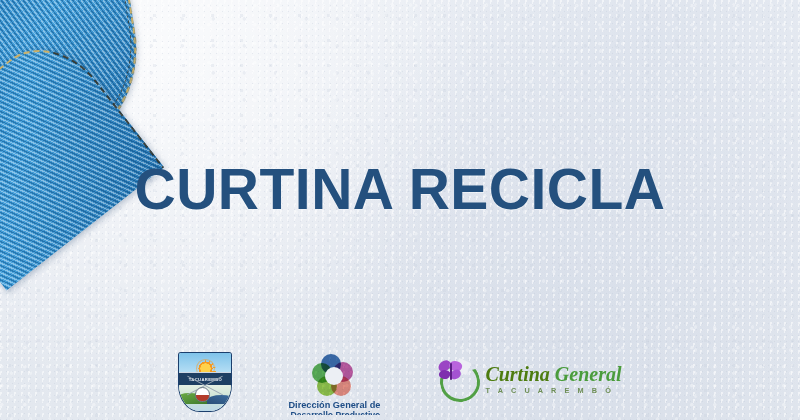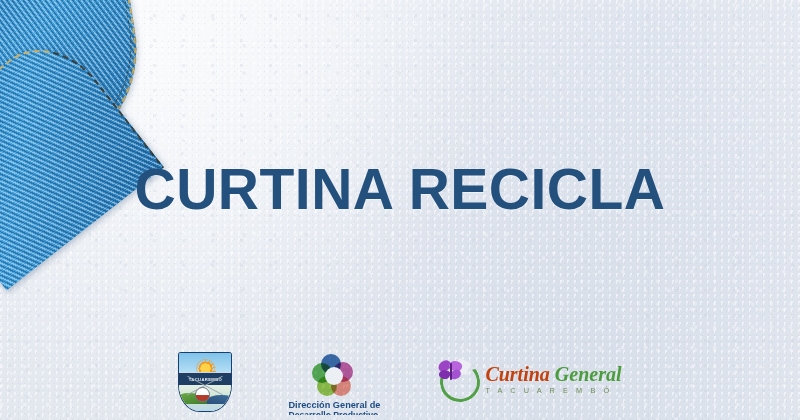--- a/index.html
+++ b/index.html
@@ -170,21 +170,21 @@
   .flower{position:relative;width:44px;height:44px;margin-top:2px;}
   .petal{position:absolute;width:20px;height:20px;border-radius:50%;
     mix-blend-mode:multiply;opacity:.92;}
   .p1{background:#2f66a8;left:9px;top:0px;}
   .p2{background:#c0509c;left:21px;top:8px;}
   .p3{background:#ef8a7a;left:19px;top:22px;}
   .p4{background:#8ec63f;left:5px;top:22px;}
   .p5{background:#4fae4b;left:0px;top:9px;}
   .flower-hole{position:absolute;left:13px;top:13px;width:18px;height:18px;
     border-radius:50%;background:#eceff4;}
-  .dg-text{margin-top:2px;text-align:left;}
+  .dg-text{margin-top:2px;text-align:right;}
   .dg-l1{font-size:9.2px;font-weight:bold;color:#1e4d86;white-space:nowrap;
     font-family:"Liberation Sans", sans-serif;line-height:1.15;}
   .dg-l2{font-size:8.6px;font-weight:bold;color:#1e4d86;white-space:nowrap;
     font-family:"Liberation Sans", sans-serif;line-height:1.15;
     clip-path:inset(0 0 55% 0);}
 
   
   .cr{display:flex;align-items:center;gap:7px;margin-top:6px;}
   .cr-mark{position:relative;width:42px;height:42px;}
   .cr-arc{position:absolute;left:4px;top:4px;width:34px;height:34px;
@@ -197,23 +197,23 @@
   .w{position:absolute;border-radius:60% 40% 55% 45%;}
   .w1{width:13px;height:10px;left:0;top:0;background:#9b45c4;transform:rotate(-24deg);}
   .w2{width:13px;height:10px;left:11px;top:0;background:#b964dd;transform:rotate(24deg);}
   .w3{width:11px;height:9px;left:1px;top:9px;background:#7f2fae;transform:rotate(18deg);}
   .w4{width:11px;height:9px;left:12px;top:9px;background:#a452d2;transform:rotate(-18deg);}
   .bbody{position:absolute;left:11.5px;top:2px;width:2.4px;height:17px;
     border-radius:2px;background:#5d1f86;}
   .cr-txt{display:flex;flex-direction:column;line-height:1;}
   .cr-name{font-size:20px;font-weight:bold;font-style:italic;
     font-family:"Liberation Serif", serif;white-space:nowrap;}
-  .cr-name .c1{color:#c2410c;}
+  .cr-name .c1{color:#4d7c0f;}
   .cr-name .c2{color:#4a9c3c;}
-  .cr-sub{font-size:7.3px;letter-spacing:3.1px;color:#6f8f57;font-weight:normal;
+  .cr-sub{font-size:7.3px;letter-spacing:3.1px;color:#6f8f57;font-weight:bold;
     font-family:"Liberation Sans", sans-serif;margin-top:3px;white-space:nowrap;}
 </style>
 </head>
 <body>
 
 <div class="stage">
 
   <div class="bg"></div>
   <div class="bg-noise"></div>
 

